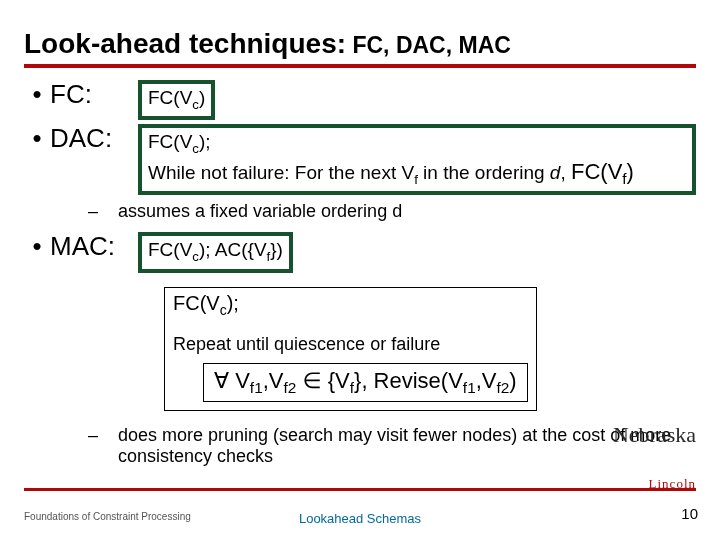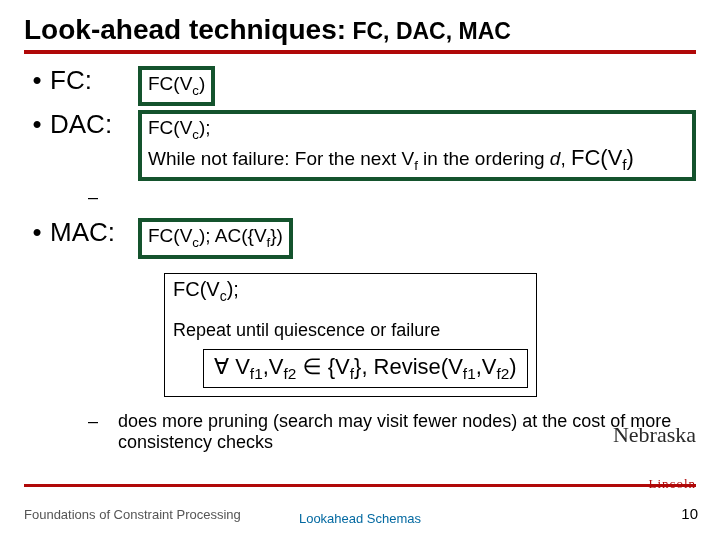--- a/index.html
+++ b/index.html
@@ -6,21 +6,21 @@
   body {
     width: 720px;
     height: 540px;
     background: #fff;
     font-family: Arial, sans-serif;
     color: #000;
     position: relative;
     overflow: hidden;
   }
   .slide {
-    padding: 14px 24px 0 24px;
+    padding: 28px 24px 0 24px;
   }
   .title {
     font-size: 28px;
     font-weight: bold;
   }
   .title .sub {
     font-size: 23px;
     font-weight: bold;
   }
   .hr1 {
@@ -93,21 +93,21 @@
     border-top: 3px solid #b00808;
     margin: 0;
   }
   .foot-area {
     position: absolute;
     left: 24px;
     right: 24px;
     bottom: 18px;
   }
   .foot-text {
-    font-size: 13px;
+    font-size: 10px;
     color: #555;
     margin-top: 20px;
   }
   .foot-center {
     position: absolute;
     left: 0; right: 0;
     bottom: 14px;
     text-align: center;
     font-size: 13px;
     color: #0369a1;
@@ -155,20 +155,21 @@
     <div class="box">FC(V<sub>c</sub>)</div>
   </div>
 
   <div class="row" style="margin-top:4px">
     <div class="bullet">•</div>
     <div class="label">DAC:</div>
     <div class="box" style="flex:1">FC(V<sub>c</sub>);<br>While not failure: For the next V<sub>f</sub> in the ordering <span class="italic">d</span>, <span style="font-size:22px">FC(V<sub>f</sub>)</span></div>
   </div>
   <div class="sub-row">
     <div class="dash">–</div>
+    <div class="sub-text">assumes a fixed variable ordering d</div>
   </div>
 
   <div class="row">
     <div class="bullet">•</div>
     <div class="label">MAC:</div>
     <div class="box">FC(V<sub>c</sub>); AC({V<sub>f</sub>})</div>
   </div>
 
   <div class="mac-block">
     <div class="mac-box">

